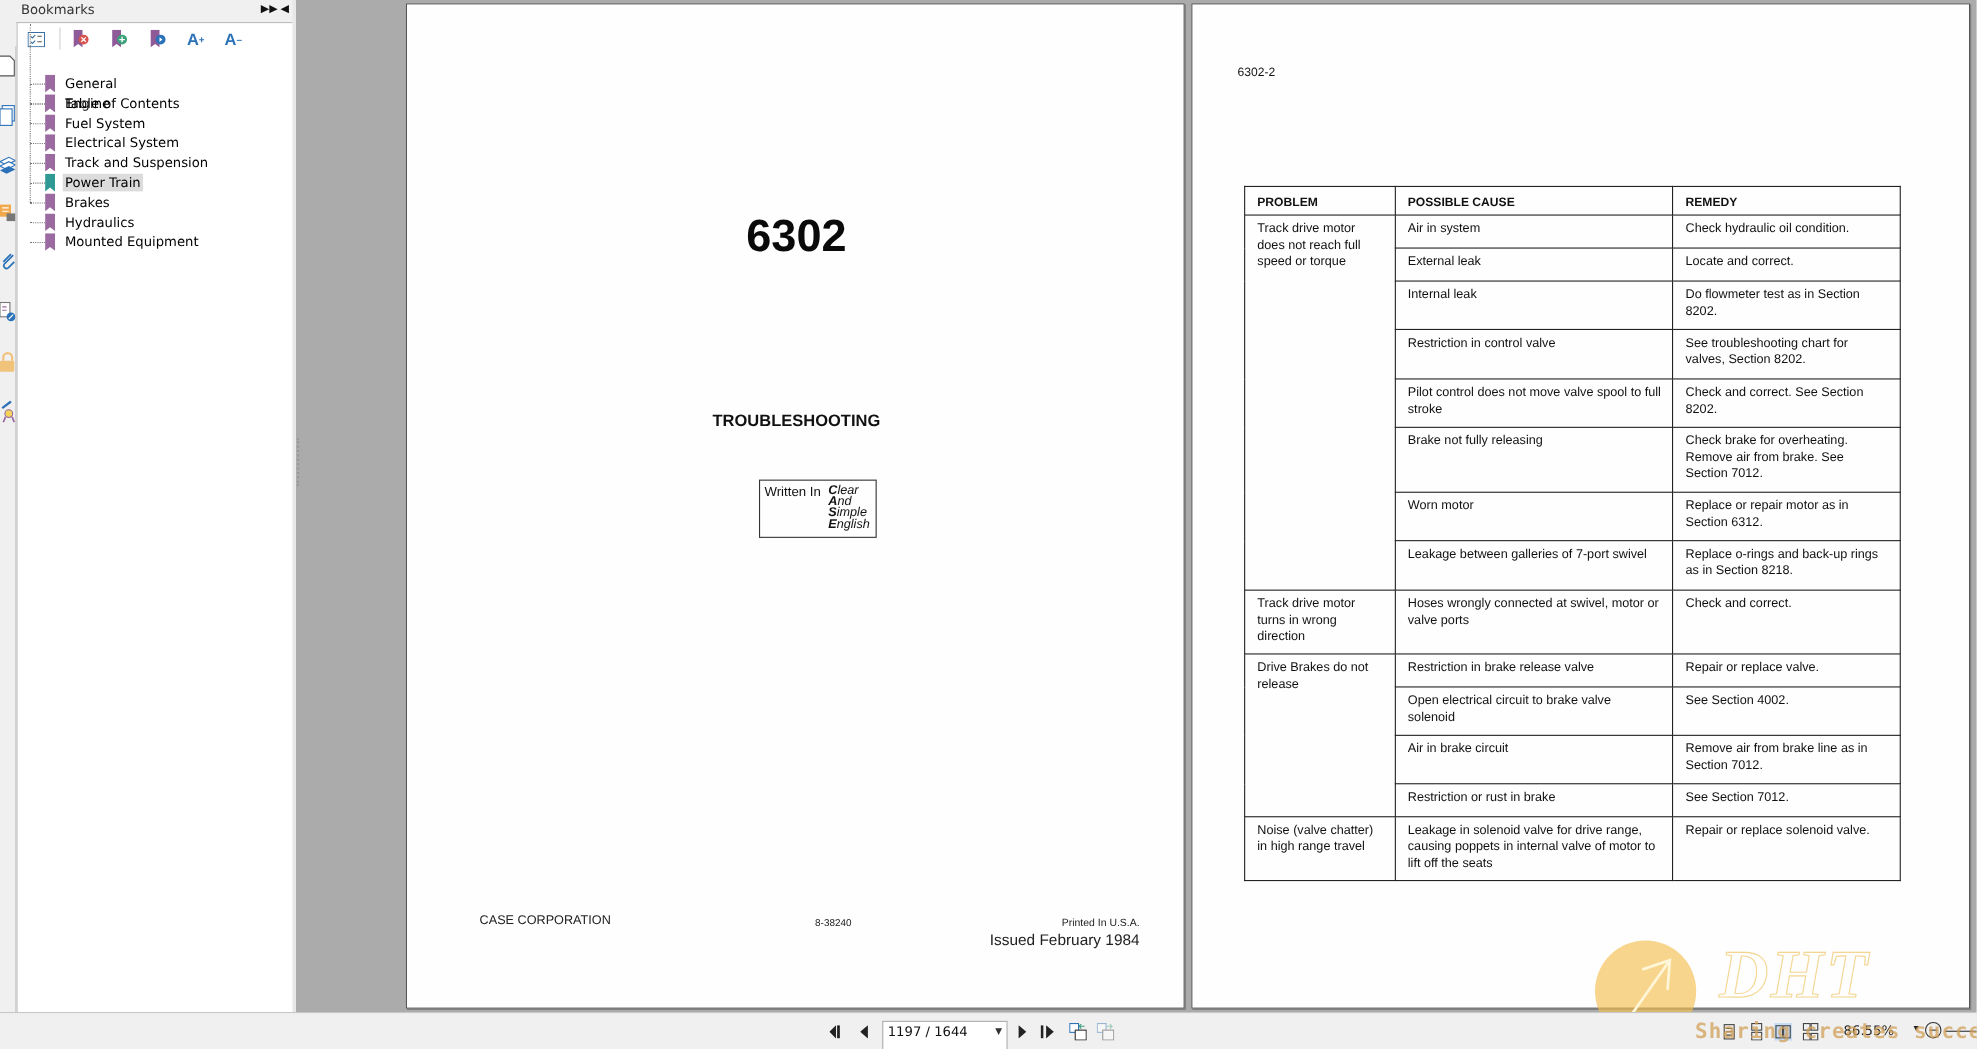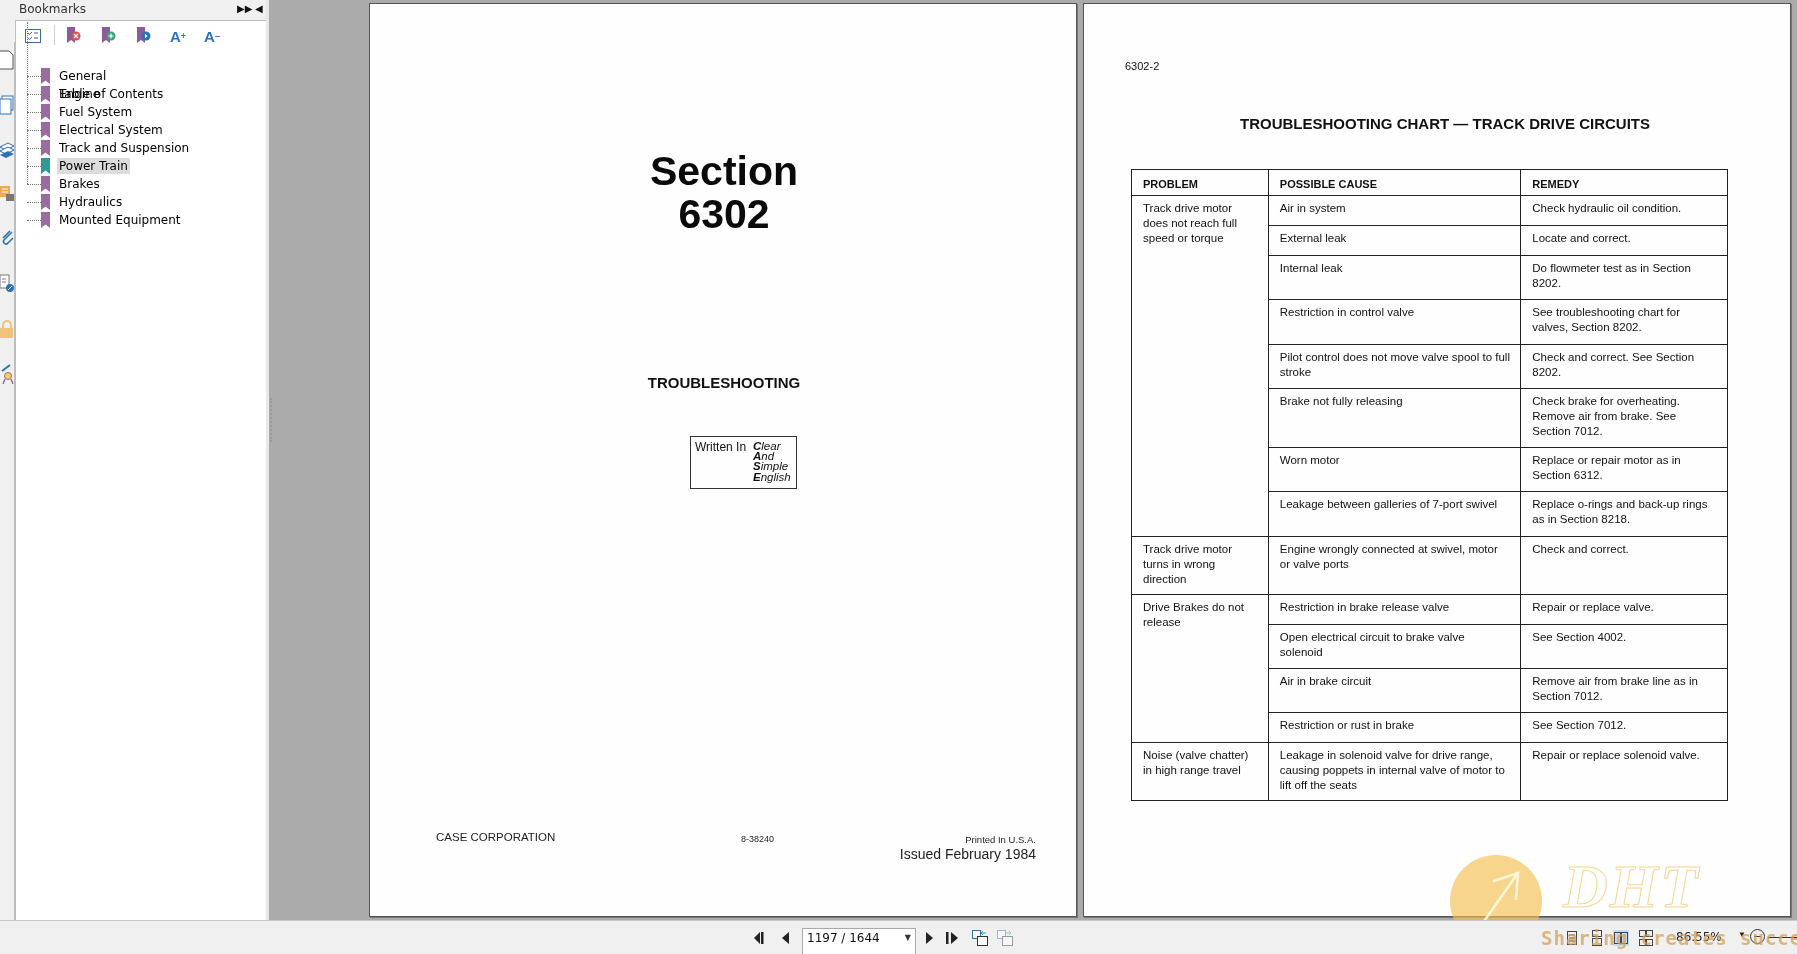--- a/index.html
+++ b/index.html
@@ -70,39 +70,37 @@
   .wm-slogan { position: absolute; left: 1541px; top: 927px; font-family: "DejaVu Sans Mono", monospace; font-weight: bold; font-size: 19px; color: rgba(210,160,90,0.75); letter-spacing: 1px; white-space: nowrap; }
 </style>
 </head>
 <body>
 
 <div id="app">
 
   <div class="doc-area">
 
     <div class="page" id="page1">
-      <div class="p1-section" style="top:145px;">Section</div>
       <div class="p1-section" style="top:188px;">6302</div>
       <div class="p1-trouble">TROUBLESHOOTING</div>
       <div class="case-logo">
         <span class="written">Written In</span>
         <span class="w" style="top:4px;"><b>C</b><span>lear</span></span>
         <span class="w" style="top:14px;"><b>A</b><span>nd</span></span>
         <span class="w" style="top:24px;"><b>S</b><span>imple</span></span>
         <span class="w" style="top:35px;"><b>E</b><span>nglish</span></span>
       </div>
       <div class="p1-foot" style="left:66px; top:827px; font-size:11.5px;">CASE CORPORATION</div>
       <div class="p1-foot" style="left:371px; top:830px; font-size:9px;">8-38240</div>
       <div class="p1-foot" style="right:40px; top:830px; font-size:9.5px; text-align:right;">Printed In U.S.A.</div>
       <div class="p1-foot" style="right:40px; top:842px; font-size:14px; text-align:right;">Issued February 1984</div>
     </div>
 
     <div class="page" id="page2">
       <div class="p2-pagenum">6302-2</div>
-      <div class="p2-title">TROUBLESHOOTING CHART — TRACK DRIVE CIRCUITS</div>
       <table class="chart">
         <colgroup>
             <col class="c1">
             <col class="c2">
             <col class="c3">
           </colgroup>
         <thead>
           <tr>
             <th>PROBLEM</th>
             <th>POSSIBLE CAUSE</th>
@@ -140,21 +138,21 @@
             <td>Worn motor</td>
             <td>Replace or repair motor as in Section 6312.</td>
           </tr>
           <tr style="height:45px;">
             <td>Leakage between galleries of 7-port swivel</td>
             <td>Replace o-rings and back-up rings as in Section 8218.</td>
           </tr>
 
           <tr style="height:58px;">
             <td class="prob">Track drive motor turns in wrong direction</td>
-            <td>Engine wrongly connected at swivel, motor or valve ports</td>
+            <td>Hoses wrongly connected at swivel, motor or valve ports</td>
             <td>Check and correct.</td>
           </tr>
 
           <tr style="height:30px;">
             <td class="prob" rowspan="4">Drive Brakes do not release</td>
             <td>Restriction in brake release valve</td>
             <td>Repair or replace valve.</td>
           </tr>
           <tr style="height:44px;">
             <td>Open electrical circuit to brake valve solenoid</td>

